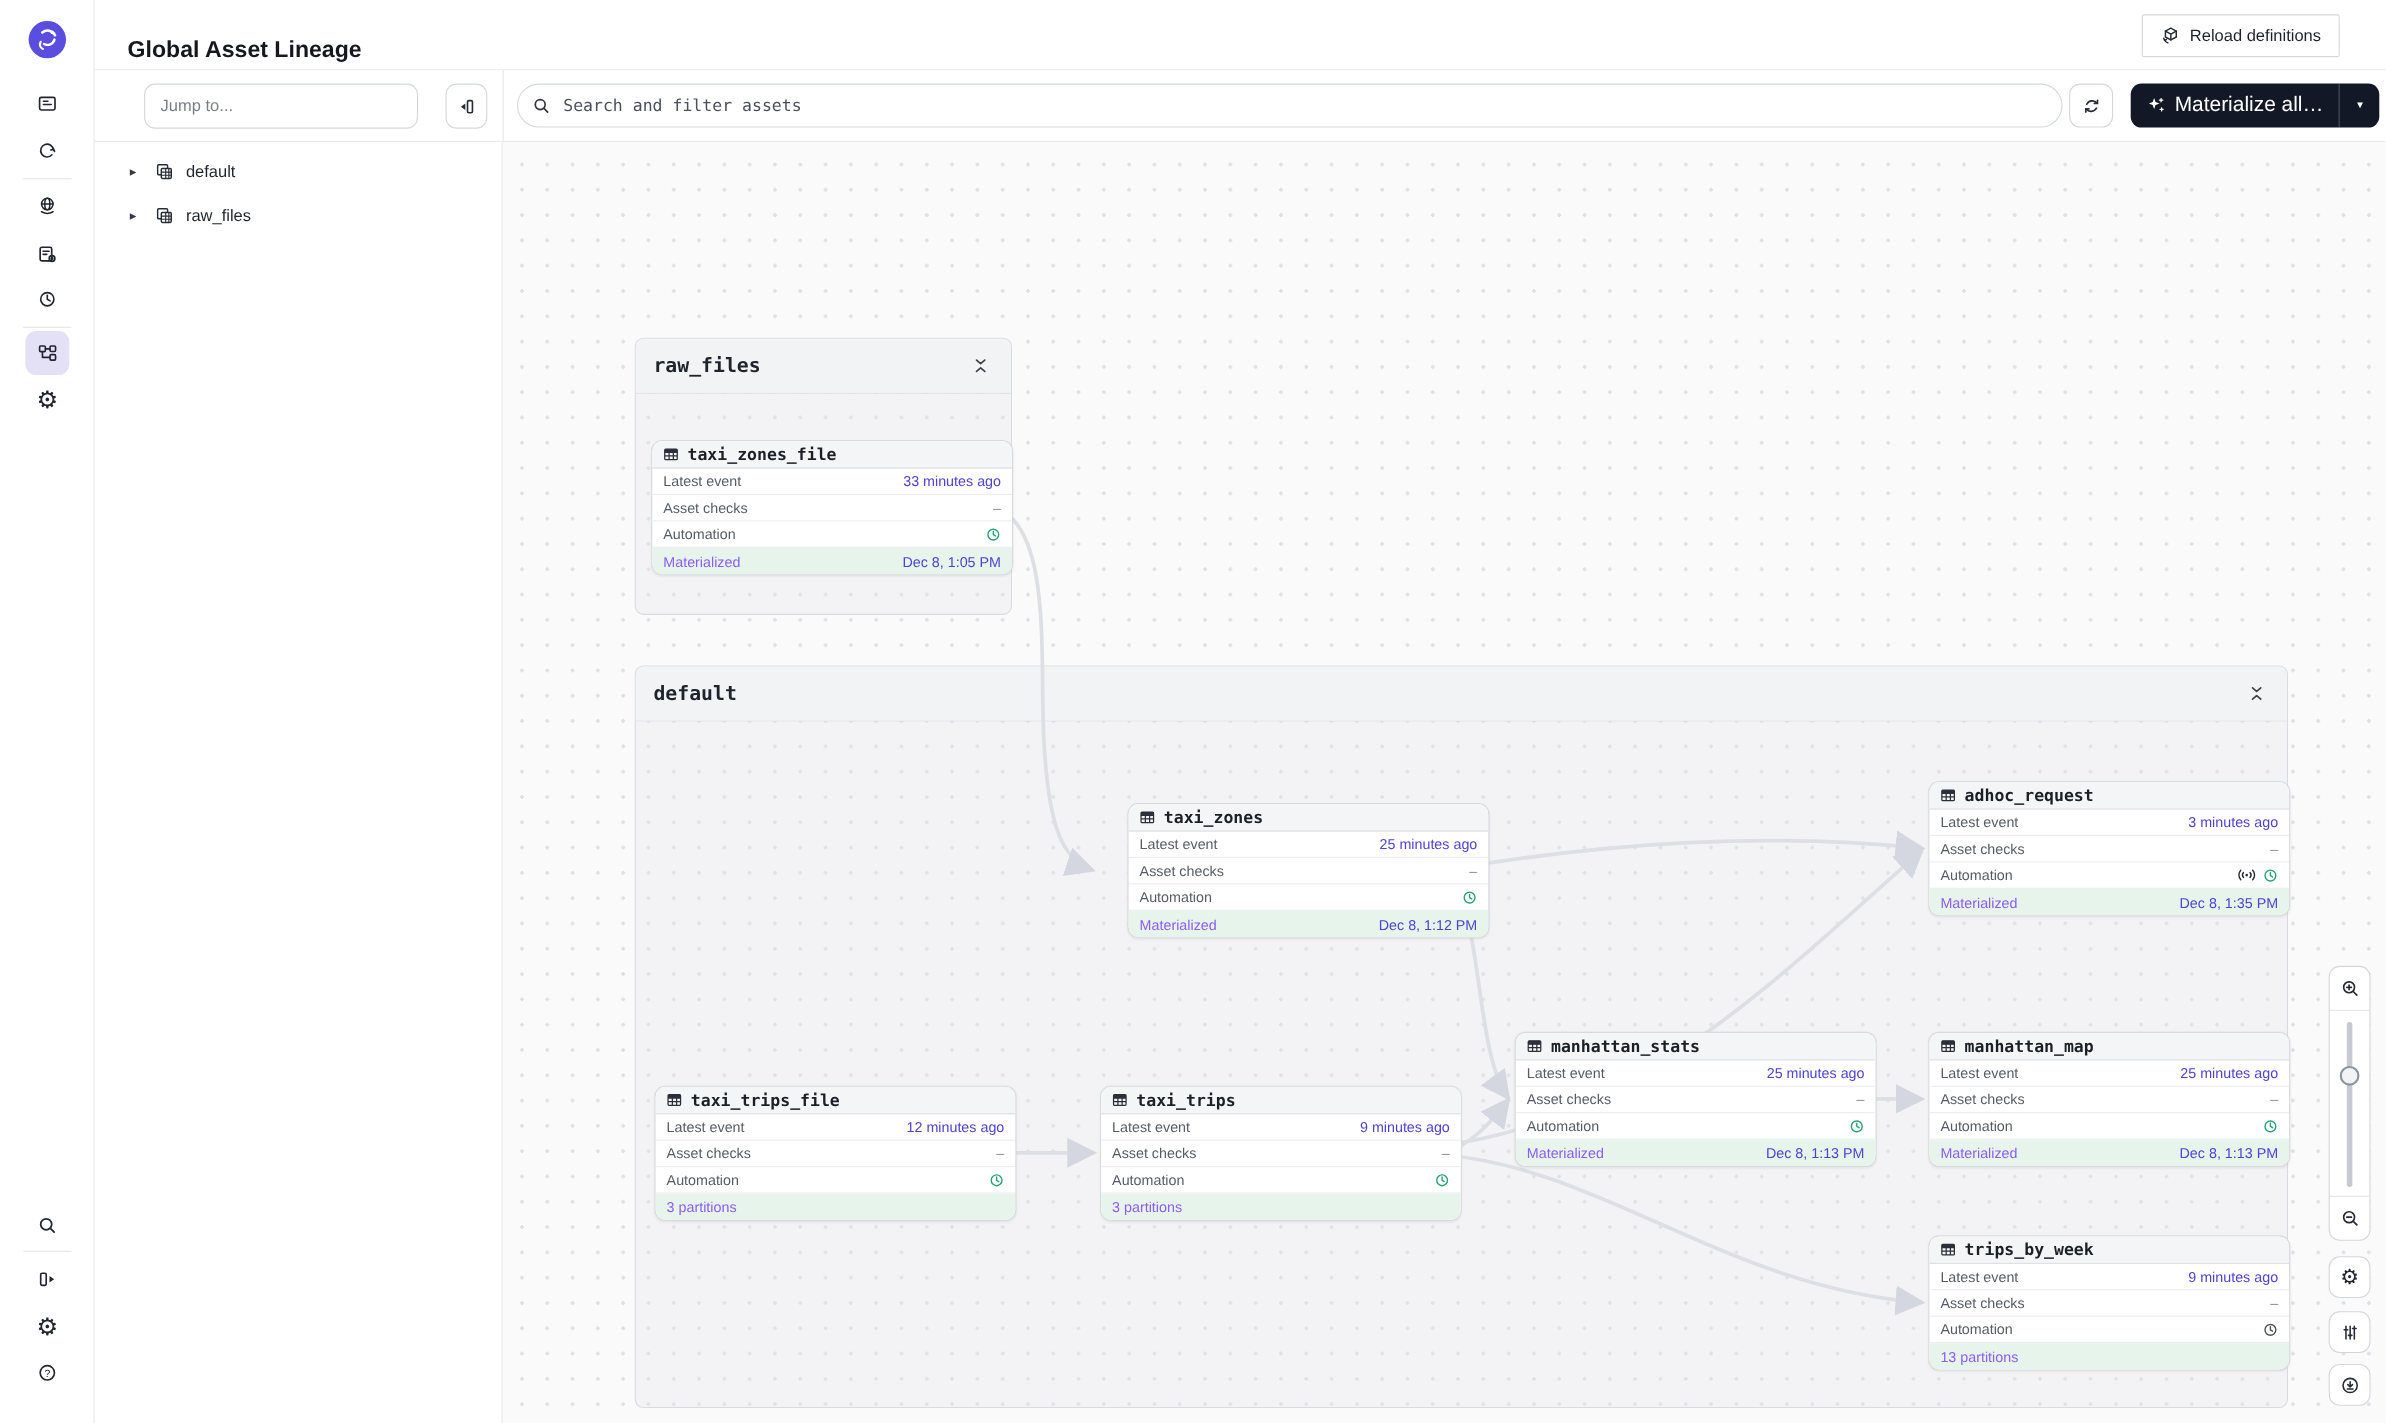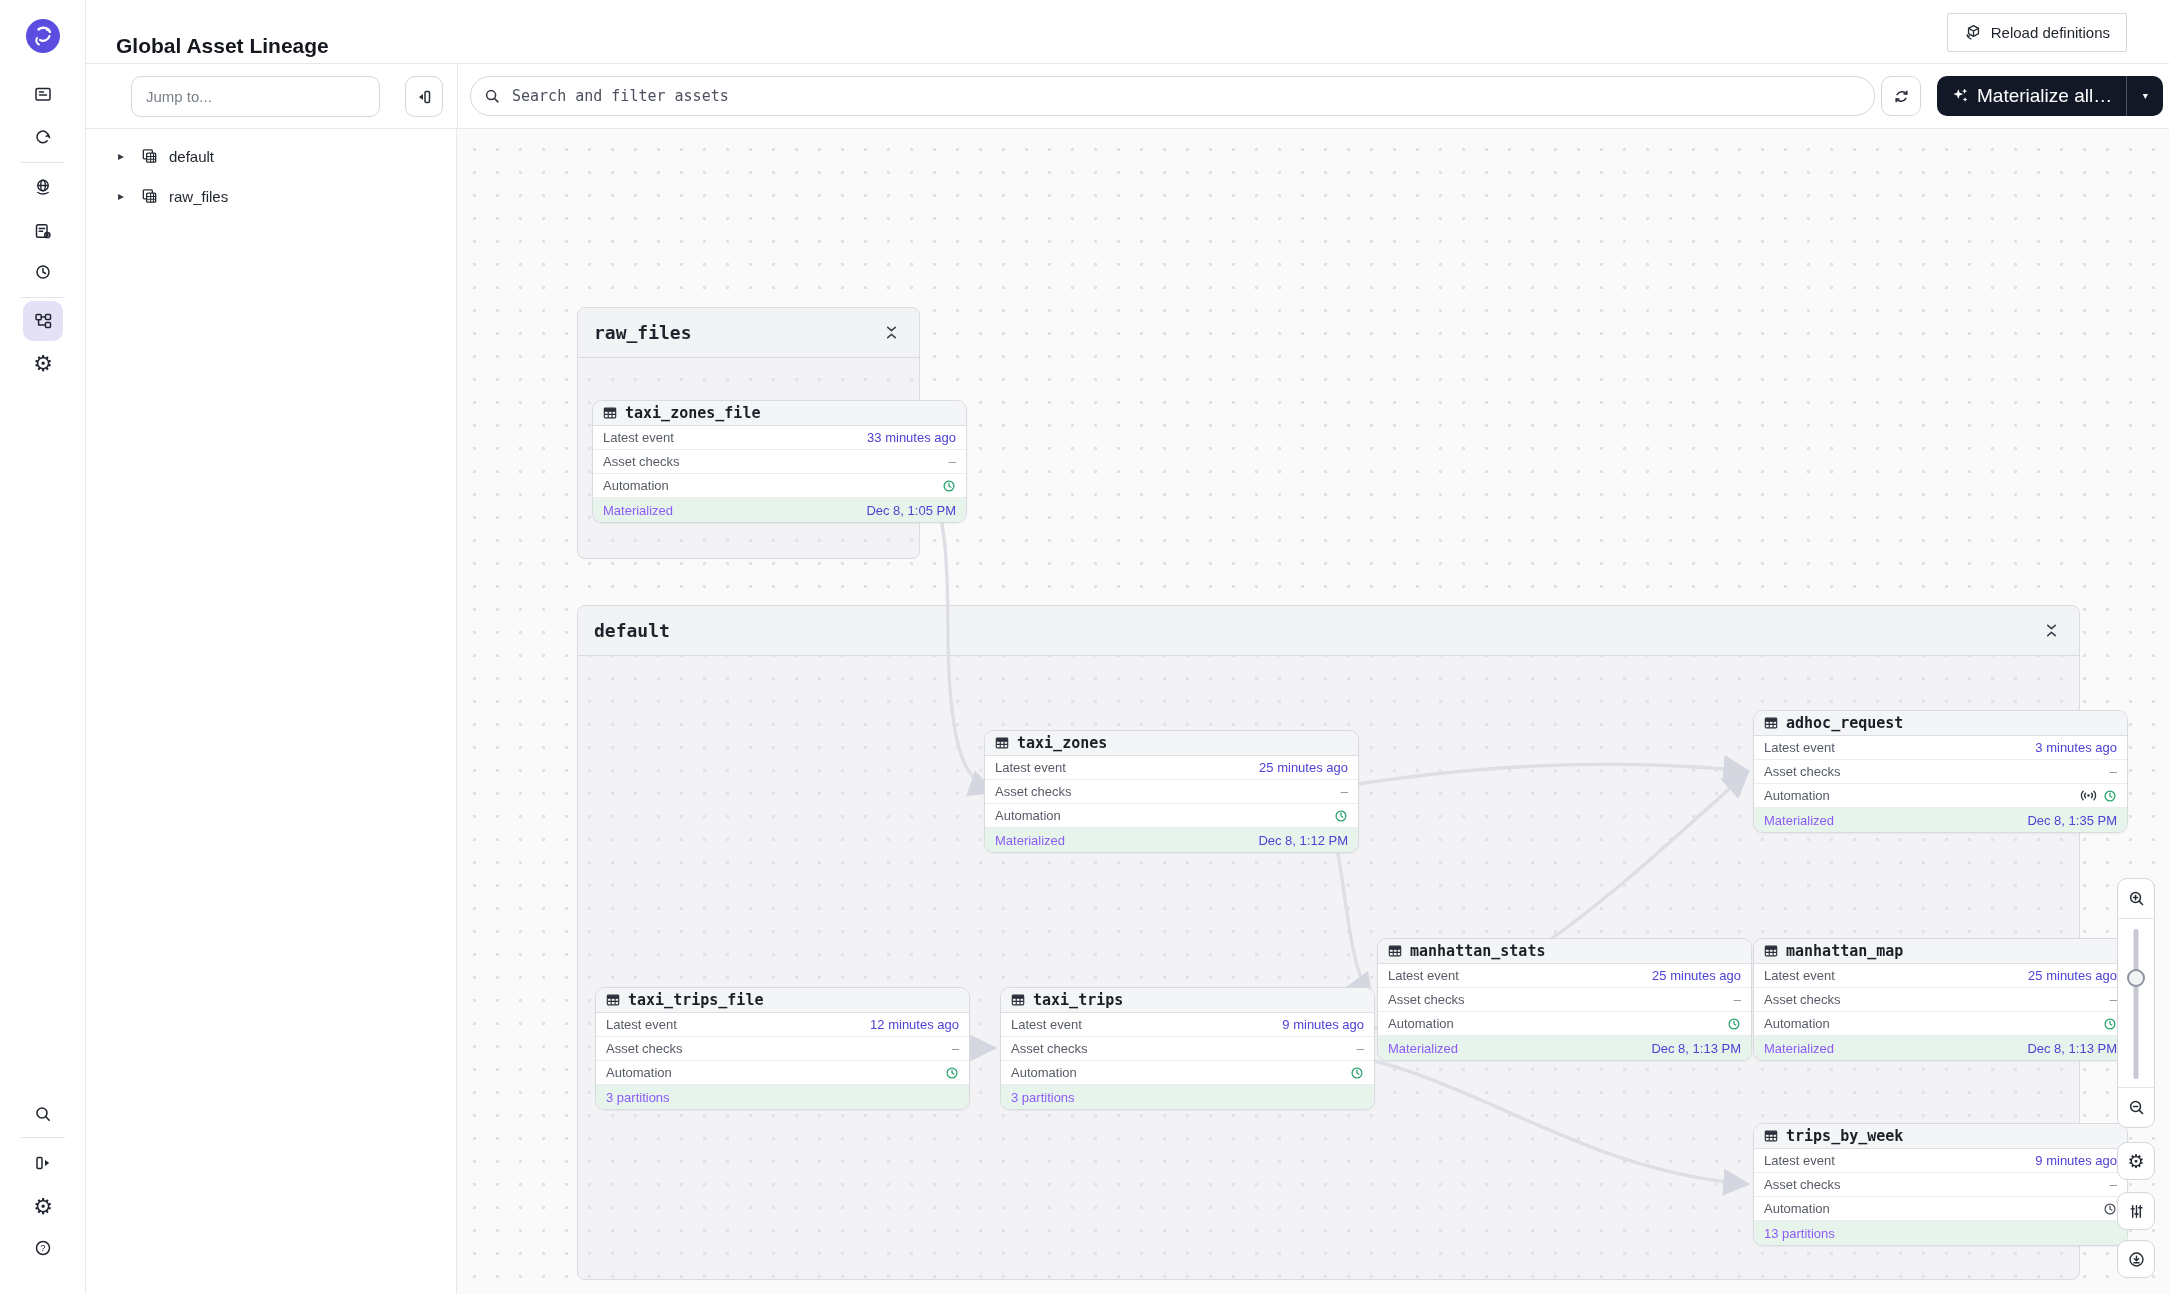--- a/index.html
+++ b/index.html
@@ -44,21 +44,21 @@
   .canvas{position:absolute;left:457px;top:129px;width:1712px;height:1165px;background-color:#FAFAFB;
     background-image:radial-gradient(#E0E1E6 1.5px,transparent 1.6px);background-size:23px 23px;background-position:6px 9px;overflow:hidden;z-index:1;}
   .group{position:absolute;border:1px solid #D9DBE1;border-radius:8px;background:rgba(228,230,236,0.30);z-index:1;}
   .group-header{height:50px;background:#F2F3F5;border-bottom:1px solid #D9DBE1;border-radius:7px 7px 0 0;display:flex;align-items:center;justify-content:space-between;padding:0 16px;}
   .group-title{font-family:"DejaVu Sans Mono","Liberation Mono",monospace;font-size:18px;font-weight:600;color:#1e232c;}
   .group-collapse{width:24px;height:24px;display:flex;align-items:center;justify-content:center;cursor:pointer;border-radius:6px;}
   .edges{position:absolute;left:0;top:0;z-index:2;pointer-events:none;}
 
   
   .asset-slot{position:absolute;z-index:3;}
-  .asset-card{width:375px;background:#fff;border:1px solid #D8DAE0;border-radius:10px;overflow:hidden;box-shadow:0 1px 2px rgba(16,22,26,0.05);cursor:pointer;}
+  .asset-card{width:329px;background:#fff;border:1px solid #D8DAE0;border-radius:10px;overflow:hidden;box-shadow:0 1px 2px rgba(16,22,26,0.05);cursor:pointer;}
   .asset-card-header{height:25px;display:flex;align-items:center;gap:8px;padding:0 10px;background:#F4F5F7;border-bottom:1px solid #DCDEE3;}
   .asset-name{font-family:"DejaVu Sans Mono","Liberation Mono",monospace;font-size:15px;font-weight:600;color:#1b1f27;}
   .asset-row{height:24px;display:flex;align-items:center;justify-content:space-between;padding:0 10px;border-bottom:1px solid #ECEDF0;font-size:13px;}
   .asset-row:last-child{border-bottom:none;}
   .asset-row .lbl{color:#565C66;}
   .asset-row .val{color:#4E42D4;}
   .asset-row .dash{color:#878D96;}
   .asset-row.status{background:#E7F4EC;}
   .asset-row.status .status-label{color:#8b5cf6;}
   .asset-row.status .status-value{color:#4E42D4;}
@@ -321,21 +321,21 @@
                 </svg>
               </span>
             </span>
       </div>
       <div class="asset-row status">
             <span class="status-label">Materialized</span>
        <span class="status-value">Dec 8, 1:05 PM</span>
           </div>
     </div>
       </div>
-    <div class="asset-slot" style="left:527px;top:601px;">
+    <div class="asset-slot" style="left:568px;top:601px;">
         <div class="asset-card">
       <div class="asset-card-header">
         <span style="display:flex">
    <svg width="14" height="14" viewBox="0 0 16 16" fill="none" stroke="#2A2F39" stroke-width="1.3">
    <rect x="1.5" y="2.5" width="13" height="11" rx="1"></rect>
                 <path d="M1.5 6h13M1.5 9.6h13M6 6v7.5M10.4 6v7.5"></path>
    <rect x="1.5" y="2.5" width="13" height="3.5" fill="#2A2F39" stroke="none" rx="1"></rect>
               </svg>
             </span>
         <span class="asset-name">taxi_zones</span>

